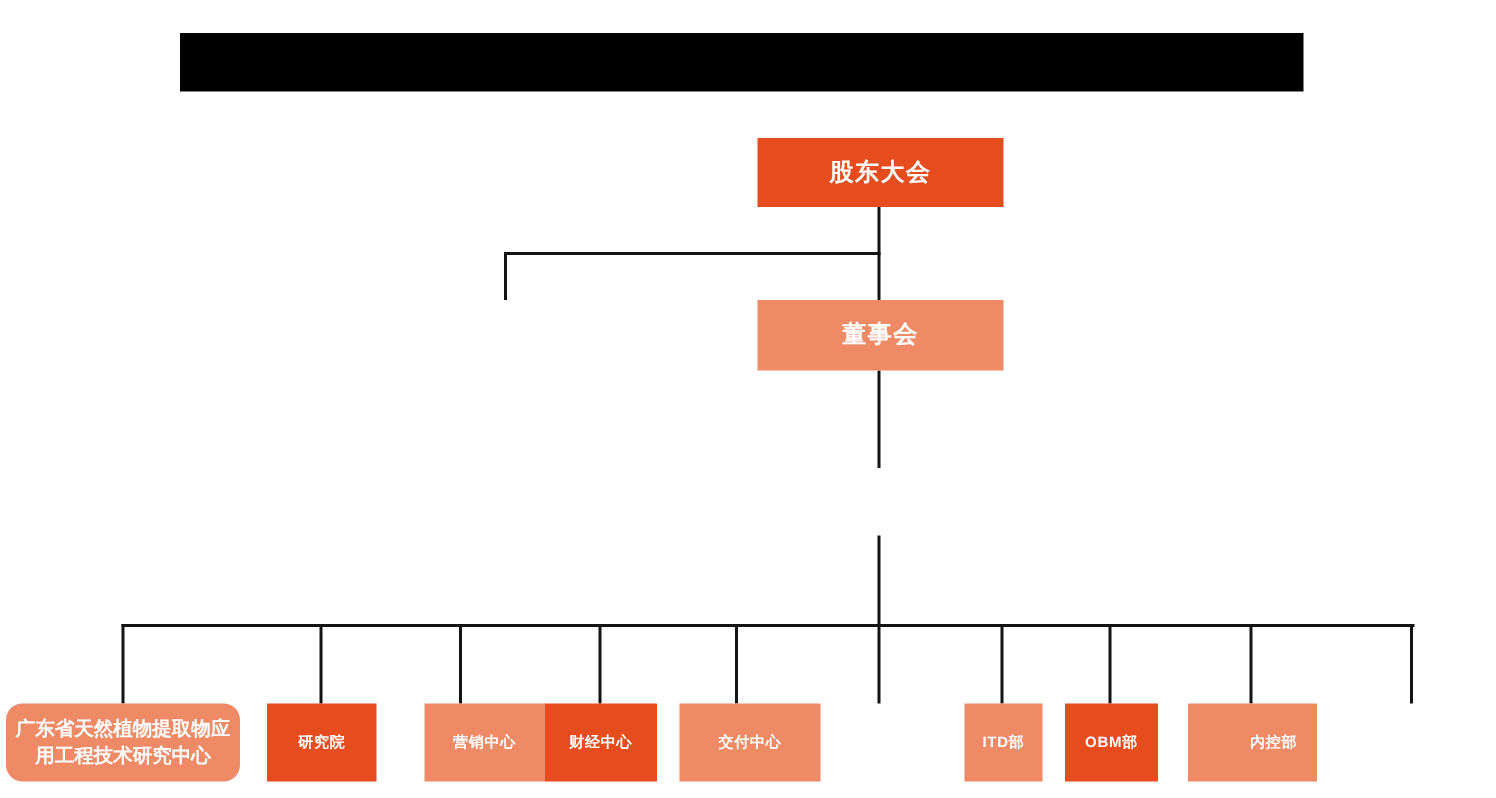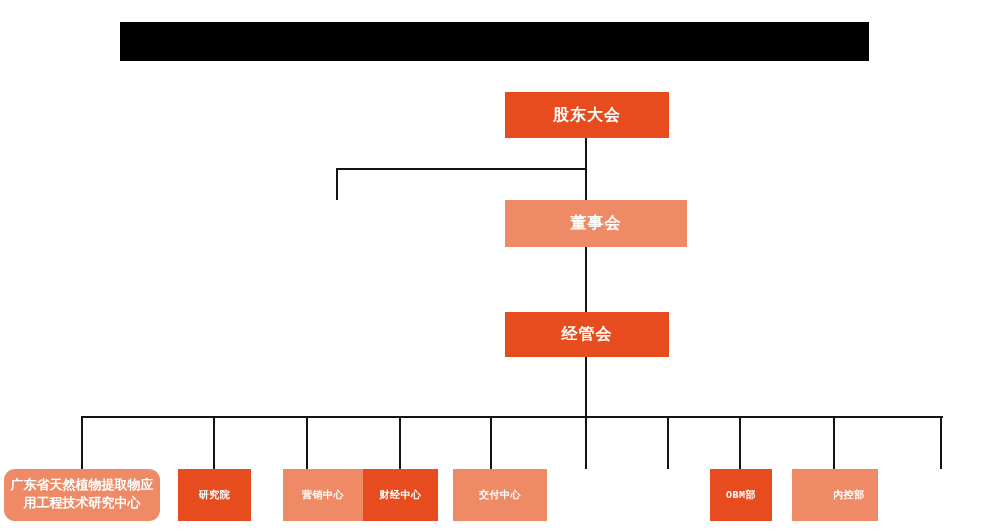--- a/index.html
+++ b/index.html
@@ -2,21 +2,21 @@
 <html><head>
 <meta charset="utf-8">
 <style>
   html, body { margin: 0; padding: 0; background: #ffffff; }
   .stage {
     position: relative;
     width: 997px;
     height: 532px;
     background: #ffffff;
     overflow: hidden;
-    font-family: Liberation Mono, monospace;
+    font-family: Liberation Sans, sans-serif;
   }
   .redacted-bar {
     position: absolute;
     left: 120px; top: 22px;
     width: 749px; height: 39px;
     background: #000000;
   }
   .node {
     position: absolute;
     display: flex;
@@ -62,25 +62,25 @@
   <div class="line" style="left:399px; top:416px; width:2px; height:53px;"></div>
   <div class="line" style="left:490px; top:416px; width:2px; height:53px;"></div>
   <div class="line" style="left:585px; top:416px; width:2px; height:53px;"></div>
   <div class="line" style="left:667px; top:416px; width:2px; height:53px;"></div>
   <div class="line" style="left:739px; top:416px; width:2px; height:53px;"></div>
   <div class="line" style="left:833px; top:416px; width:2px; height:53px;"></div>
   <div class="line" style="left:940px; top:416px; width:2px; height:53px;"></div>
 
   <div class="node primary" style="left:505px; top:92px; width:164px; height:46px;">股东大会</div>
 
-  <div class="node secondary" style="left:505px; top:200px; width:182px; height:47px;">董事会</div>
+  <div class="node secondary" style="left:505px; top:200px; width:164px; height:47px;">董事会</div>
 
-  <div class="node primary" style="left:505px; top:312px; width:164px; height:45px;">经管会</div>
 
   <div class="node secondary dept dept-long" style="left:4px; top:469px; width:156px; height:52px;border-radius:11px;">广东省天然植物提取物应用工程技术研究中心</div>
   <div class="node primary dept" style="left:178px; top:469px; width:73px; height:52px;">研究院</div>
   <div class="node secondary dept" style="left:268px; top:469px; width:80px; height:52px;margin-left:15px;">营销中心</div>
   <div class="node primary dept" style="left:363px; top:469px; width:75px; height:52px;">财经中心</div>
   <div class="node secondary dept" style="left:453px; top:469px; width:94px; height:52px;">交付中心</div>
+  <div class="node secondary dept" style="left:643px; top:469px; width:52px; height:52px;">ITD部</div>
   <div class="node primary dept" style="left:710px; top:469px; width:62px; height:52px;">OBM部</div>
   <div class="node secondary dept" style="left:792px; top:469px; width:86px; height:52px;padding-left:28px;">内控部</div>
 
 </div>
 
 </body></html>

